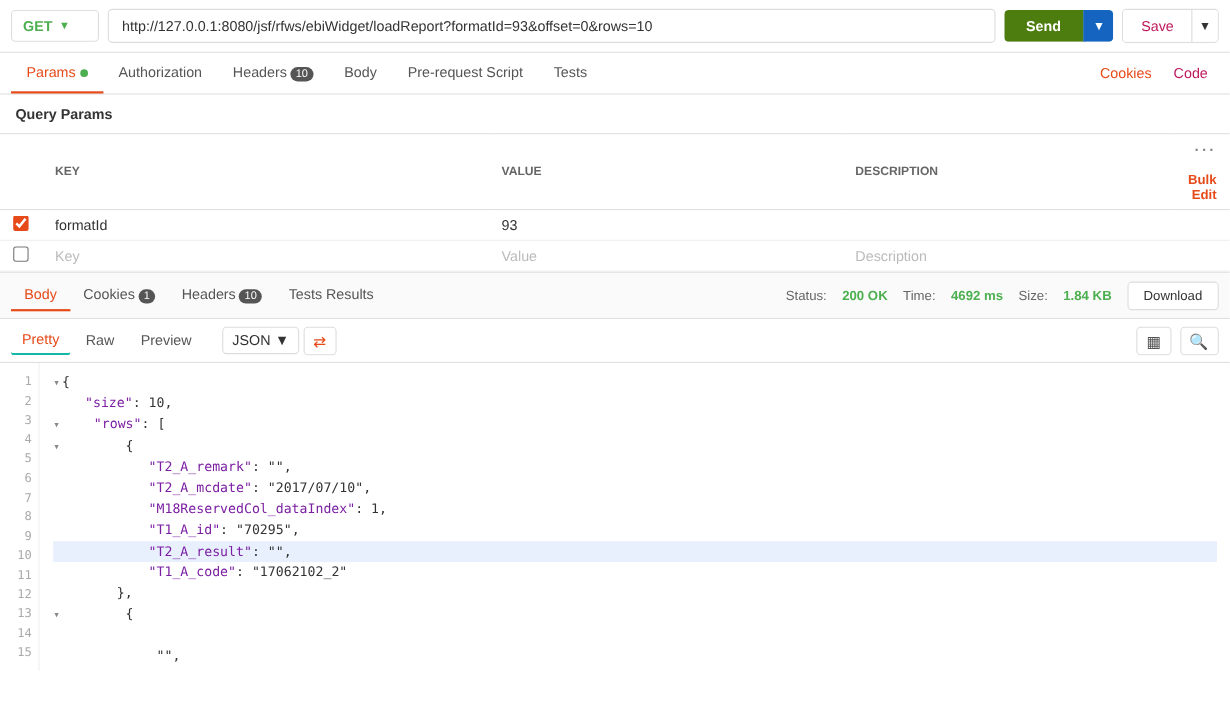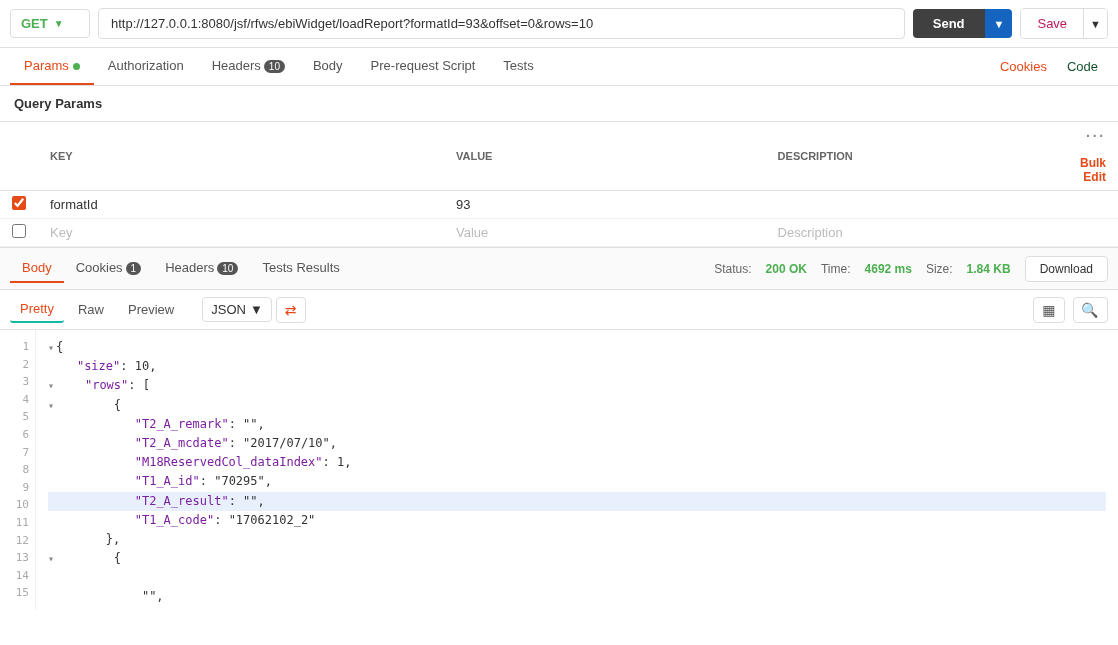--- a/index.html
+++ b/index.html
@@ -5,36 +5,36 @@
     * { box-sizing: border-box; margin: 0; padding: 0; }
     body { font-family: -apple-system, BlinkMacSystemFont, 'Segoe UI', Arial, sans-serif; font-size: 13px; background: #fff; color: #333; overflow: hidden; }
 
     
     .top-bar { display: flex; align-items: center; padding: 8px 10px; gap: 8px; border-bottom: 1px solid #e0e0e0; }
     .method-select { display: flex; align-items: center; border: 1px solid #ddd; border-radius: 4px; padding: 6px 10px; background: #fff; cursor: pointer; gap: 6px; min-width: 80px; font-size: 13px; font-weight: 500; }
     .method-select span { color: #4CAF50; font-weight: 600; }
     .method-chevron { color: #888; font-size: 10px; }
     .url-input { flex: 1; border: 1px solid #ddd; border-radius: 4px; padding: 7px 12px; font-size: 13px; color: #333; outline: none; }
     .send-btn-group { display: flex; border-radius: 4px; overflow: hidden; }
-    .send-btn { background: #404040; color: #fff; border: none; padding: 7px 20px; font-size: 13px; font-weight: 600; cursor: pointer; }
+    .send-btn { background: #4d7c0f; color: #fff; border: none; padding: 7px 20px; font-size: 13px; font-weight: 600; cursor: pointer; }
     .send-arrow { background: #1565C0; color: #fff; border: none; padding: 7px 8px; cursor: pointer; font-size: 11px; border-left: 1px solid #1565C0; }
     .save-btn-group { display: flex; border-radius: 4px; overflow: hidden; border: 1px solid #ddd; }
     .save-btn { background: #fff; color: #be185d; border: none; padding: 7px 16px; font-size: 13px; cursor: pointer; }
     .save-arrow { background: #fff; color: #333; border: none; padding: 7px 6px; cursor: pointer; font-size: 11px; border-left: 1px solid #ddd; }
 
     
     .req-tabs { display: flex; align-items: center; border-bottom: 1px solid #e0e0e0; padding: 0 10px; }
     .req-tab { padding: 10px 14px; cursor: pointer; font-size: 13px; color: #555; border-bottom: 2px solid transparent; white-space: nowrap; }
     .req-tab.active { color: #e64a19; border-bottom: 2px solid #e64a19; }
     .req-tab .dot { display: inline-block; width: 7px; height: 7px; background: #4CAF50; border-radius: 50%; margin-left: 4px; vertical-align: middle; }
     .req-tab .badge { background: #555; color: #fff; border-radius: 10px; font-size: 10px; padding: 1px 5px; margin-left: 3px; }
     .req-tab-spacer { flex: 1; }
     .req-tab-link { padding: 10px 10px; cursor: pointer; font-size: 13px; color: #555; }
     .req-tab-link.orange { color: #e64a19; }
-    .req-tab-link.blue { color: #14532d; }
+    .req-tab-link.blue { color: #be185d; }
     .req-tab-link.gray { color: #888; }
 
     
     .section-title { padding: 10px 14px; font-size: 13px; font-weight: 600; color: #333; }
     .params-table { width: 100%; border-collapse: collapse; }
     .params-table th { text-align: left; padding: 6px 12px; font-size: 11px; font-weight: 600; color: #666; border-bottom: 1px solid #e0e0e0; border-top: 1px solid #e0e0e0; }
     .params-table td { padding: 5px 12px; border-bottom: 1px solid #f0f0f0; vertical-align: middle; }
     .params-table .col-key { width: 38%; }
     .params-table .col-value { width: 30%; }
     .params-table .col-desc { width: 28%; }

